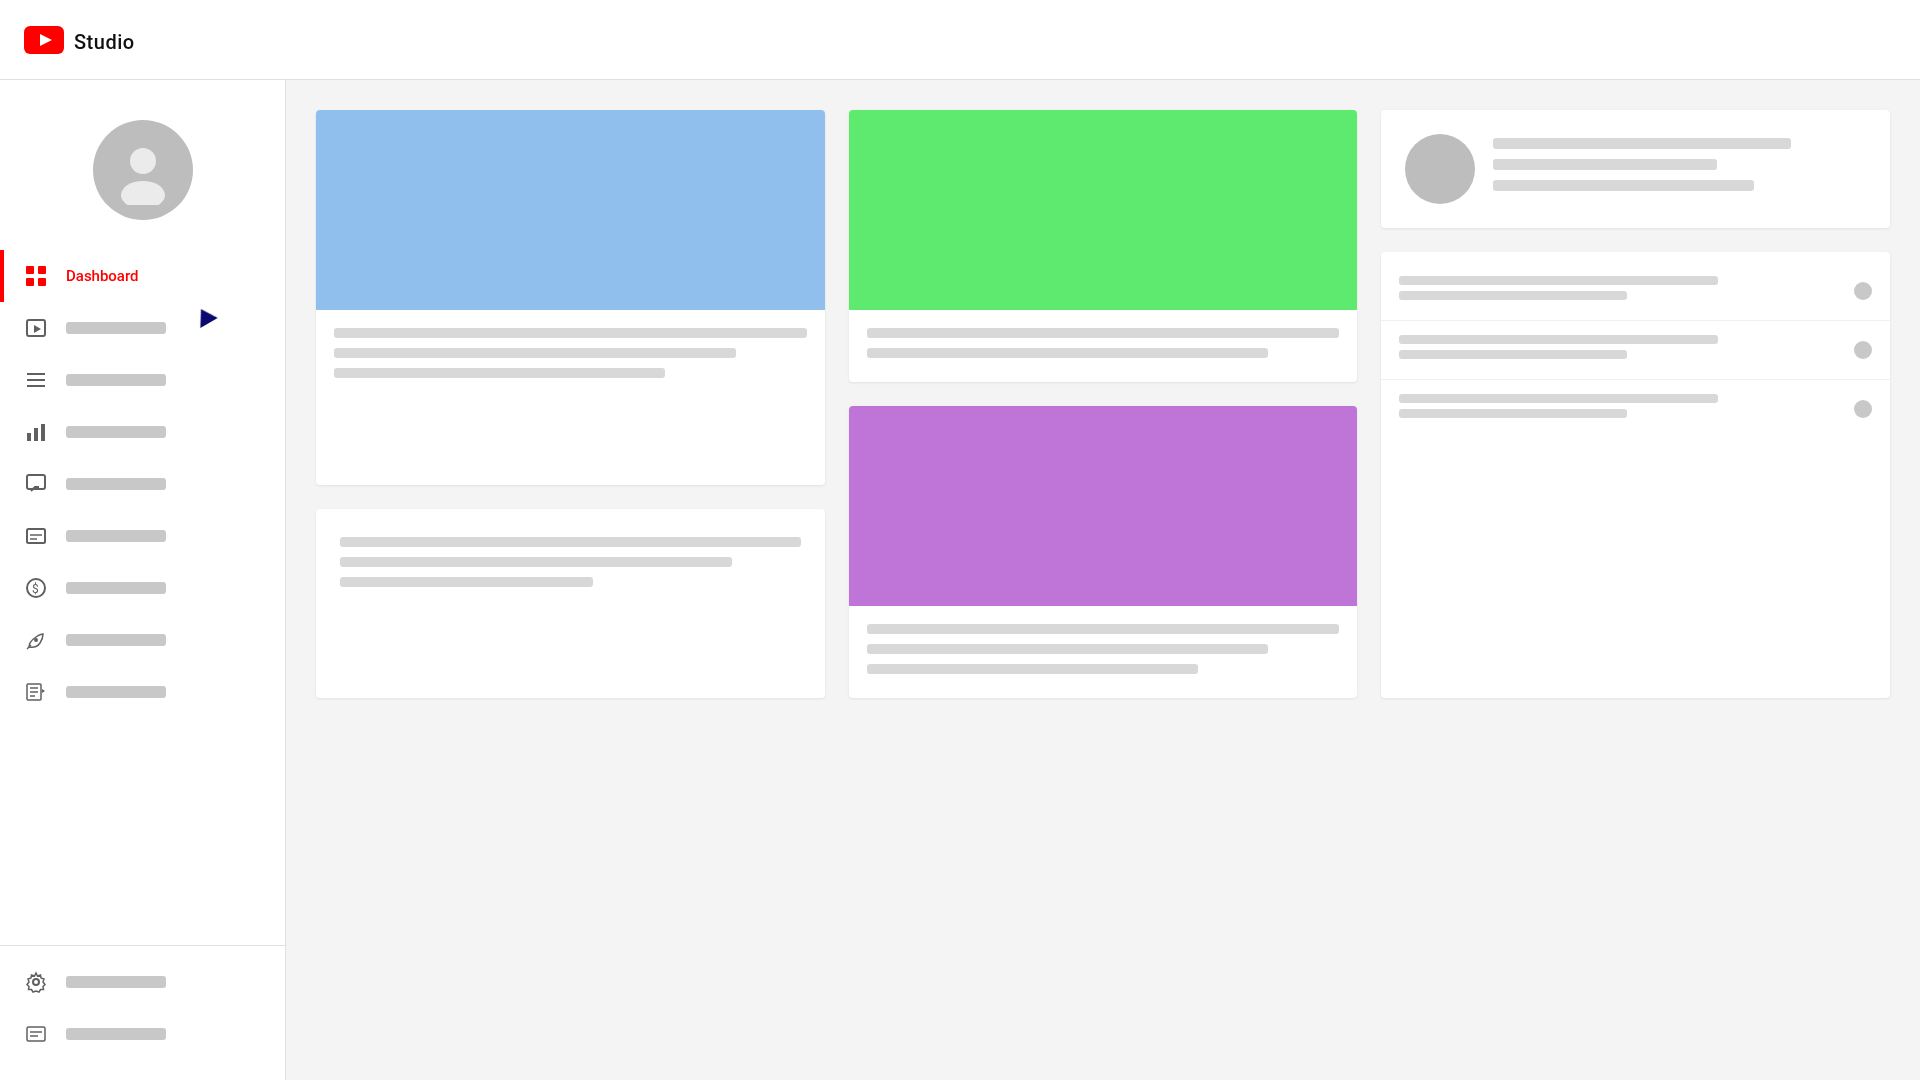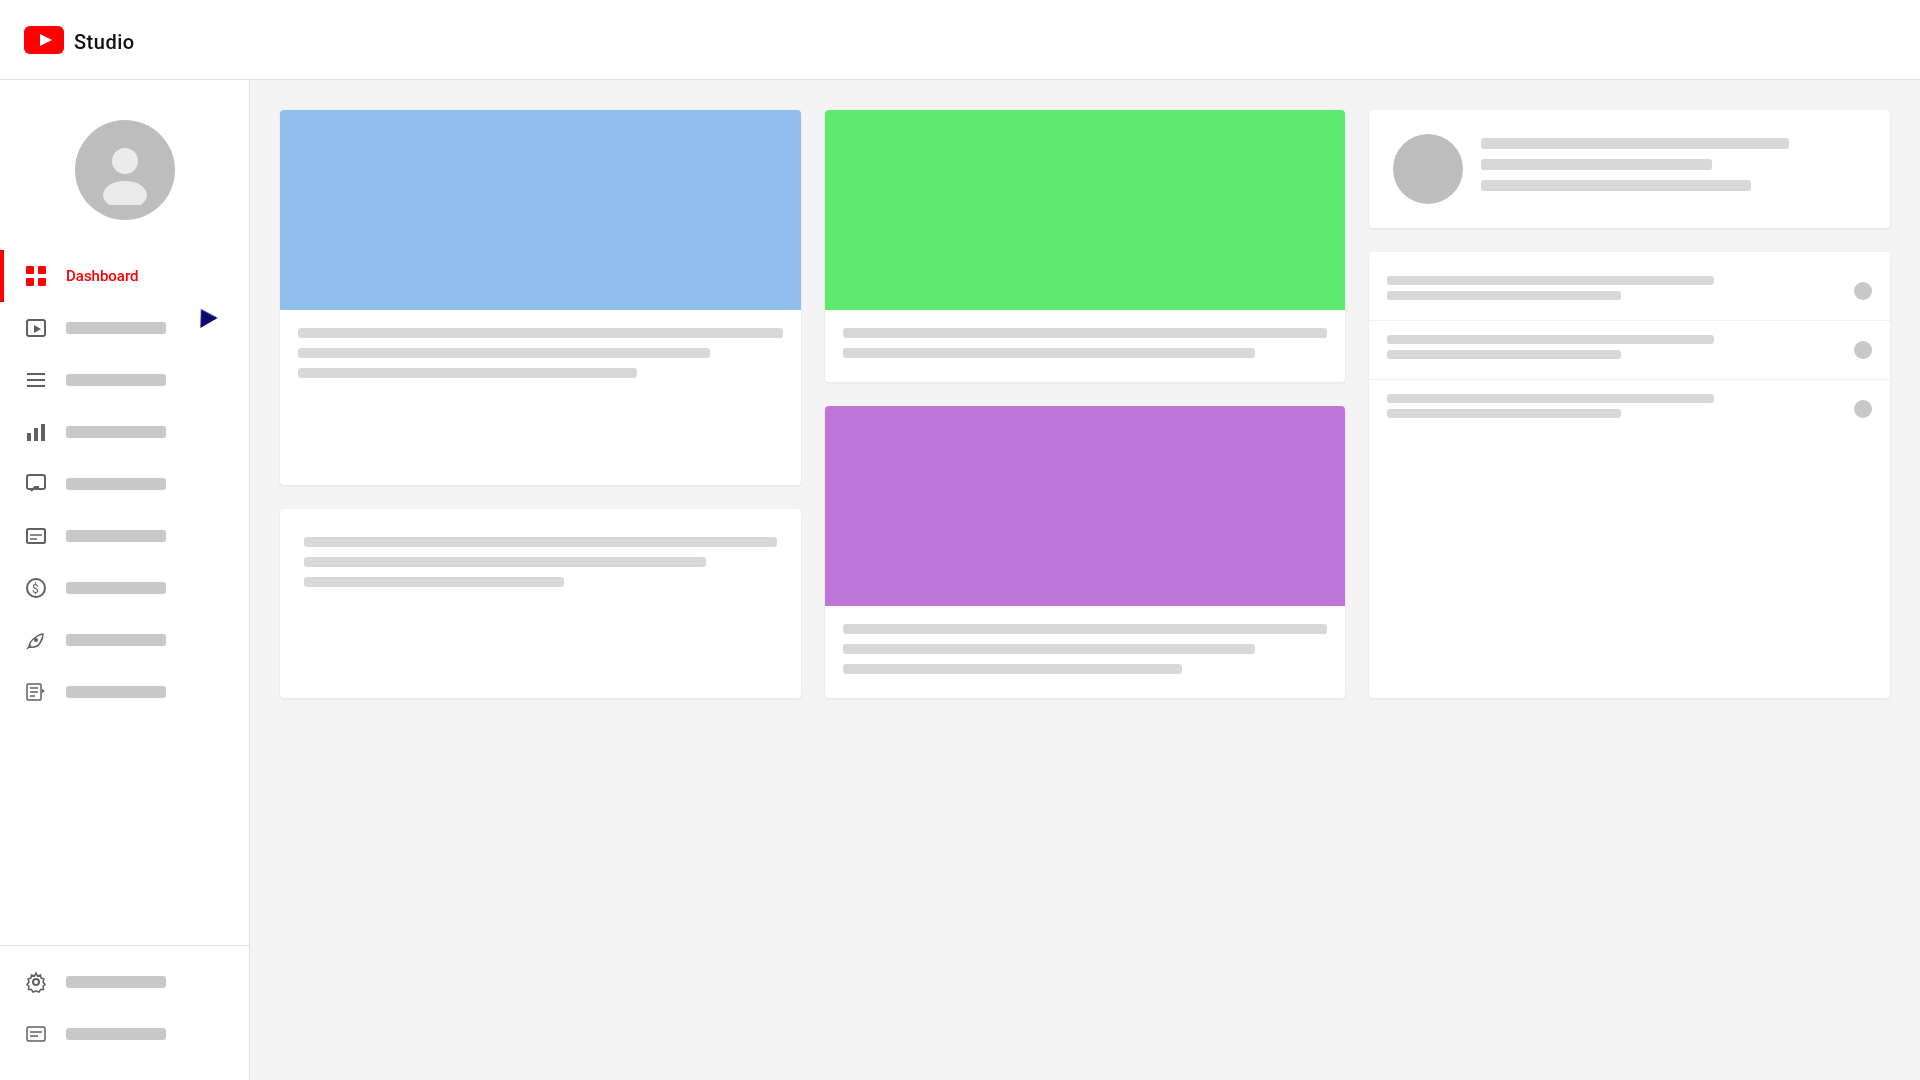--- a/index.html
+++ b/index.html
@@ -75,21 +75,21 @@
 
     
     .app-body {
       display: flex;
       margin-top: 80px;
       height: calc(1080px - 80px);
     }
 
     
     .sidebar {
-      width: 250px;
+      width: 286px;
       background: #fff;
       border-right: 1px solid #e0e0e0;
       flex-shrink: 0;
       padding-top: 20px;
       display: flex;
       flex-direction: column;
     }
     .sidebar-avatar {
       display: flex;
       justify-content: center;

